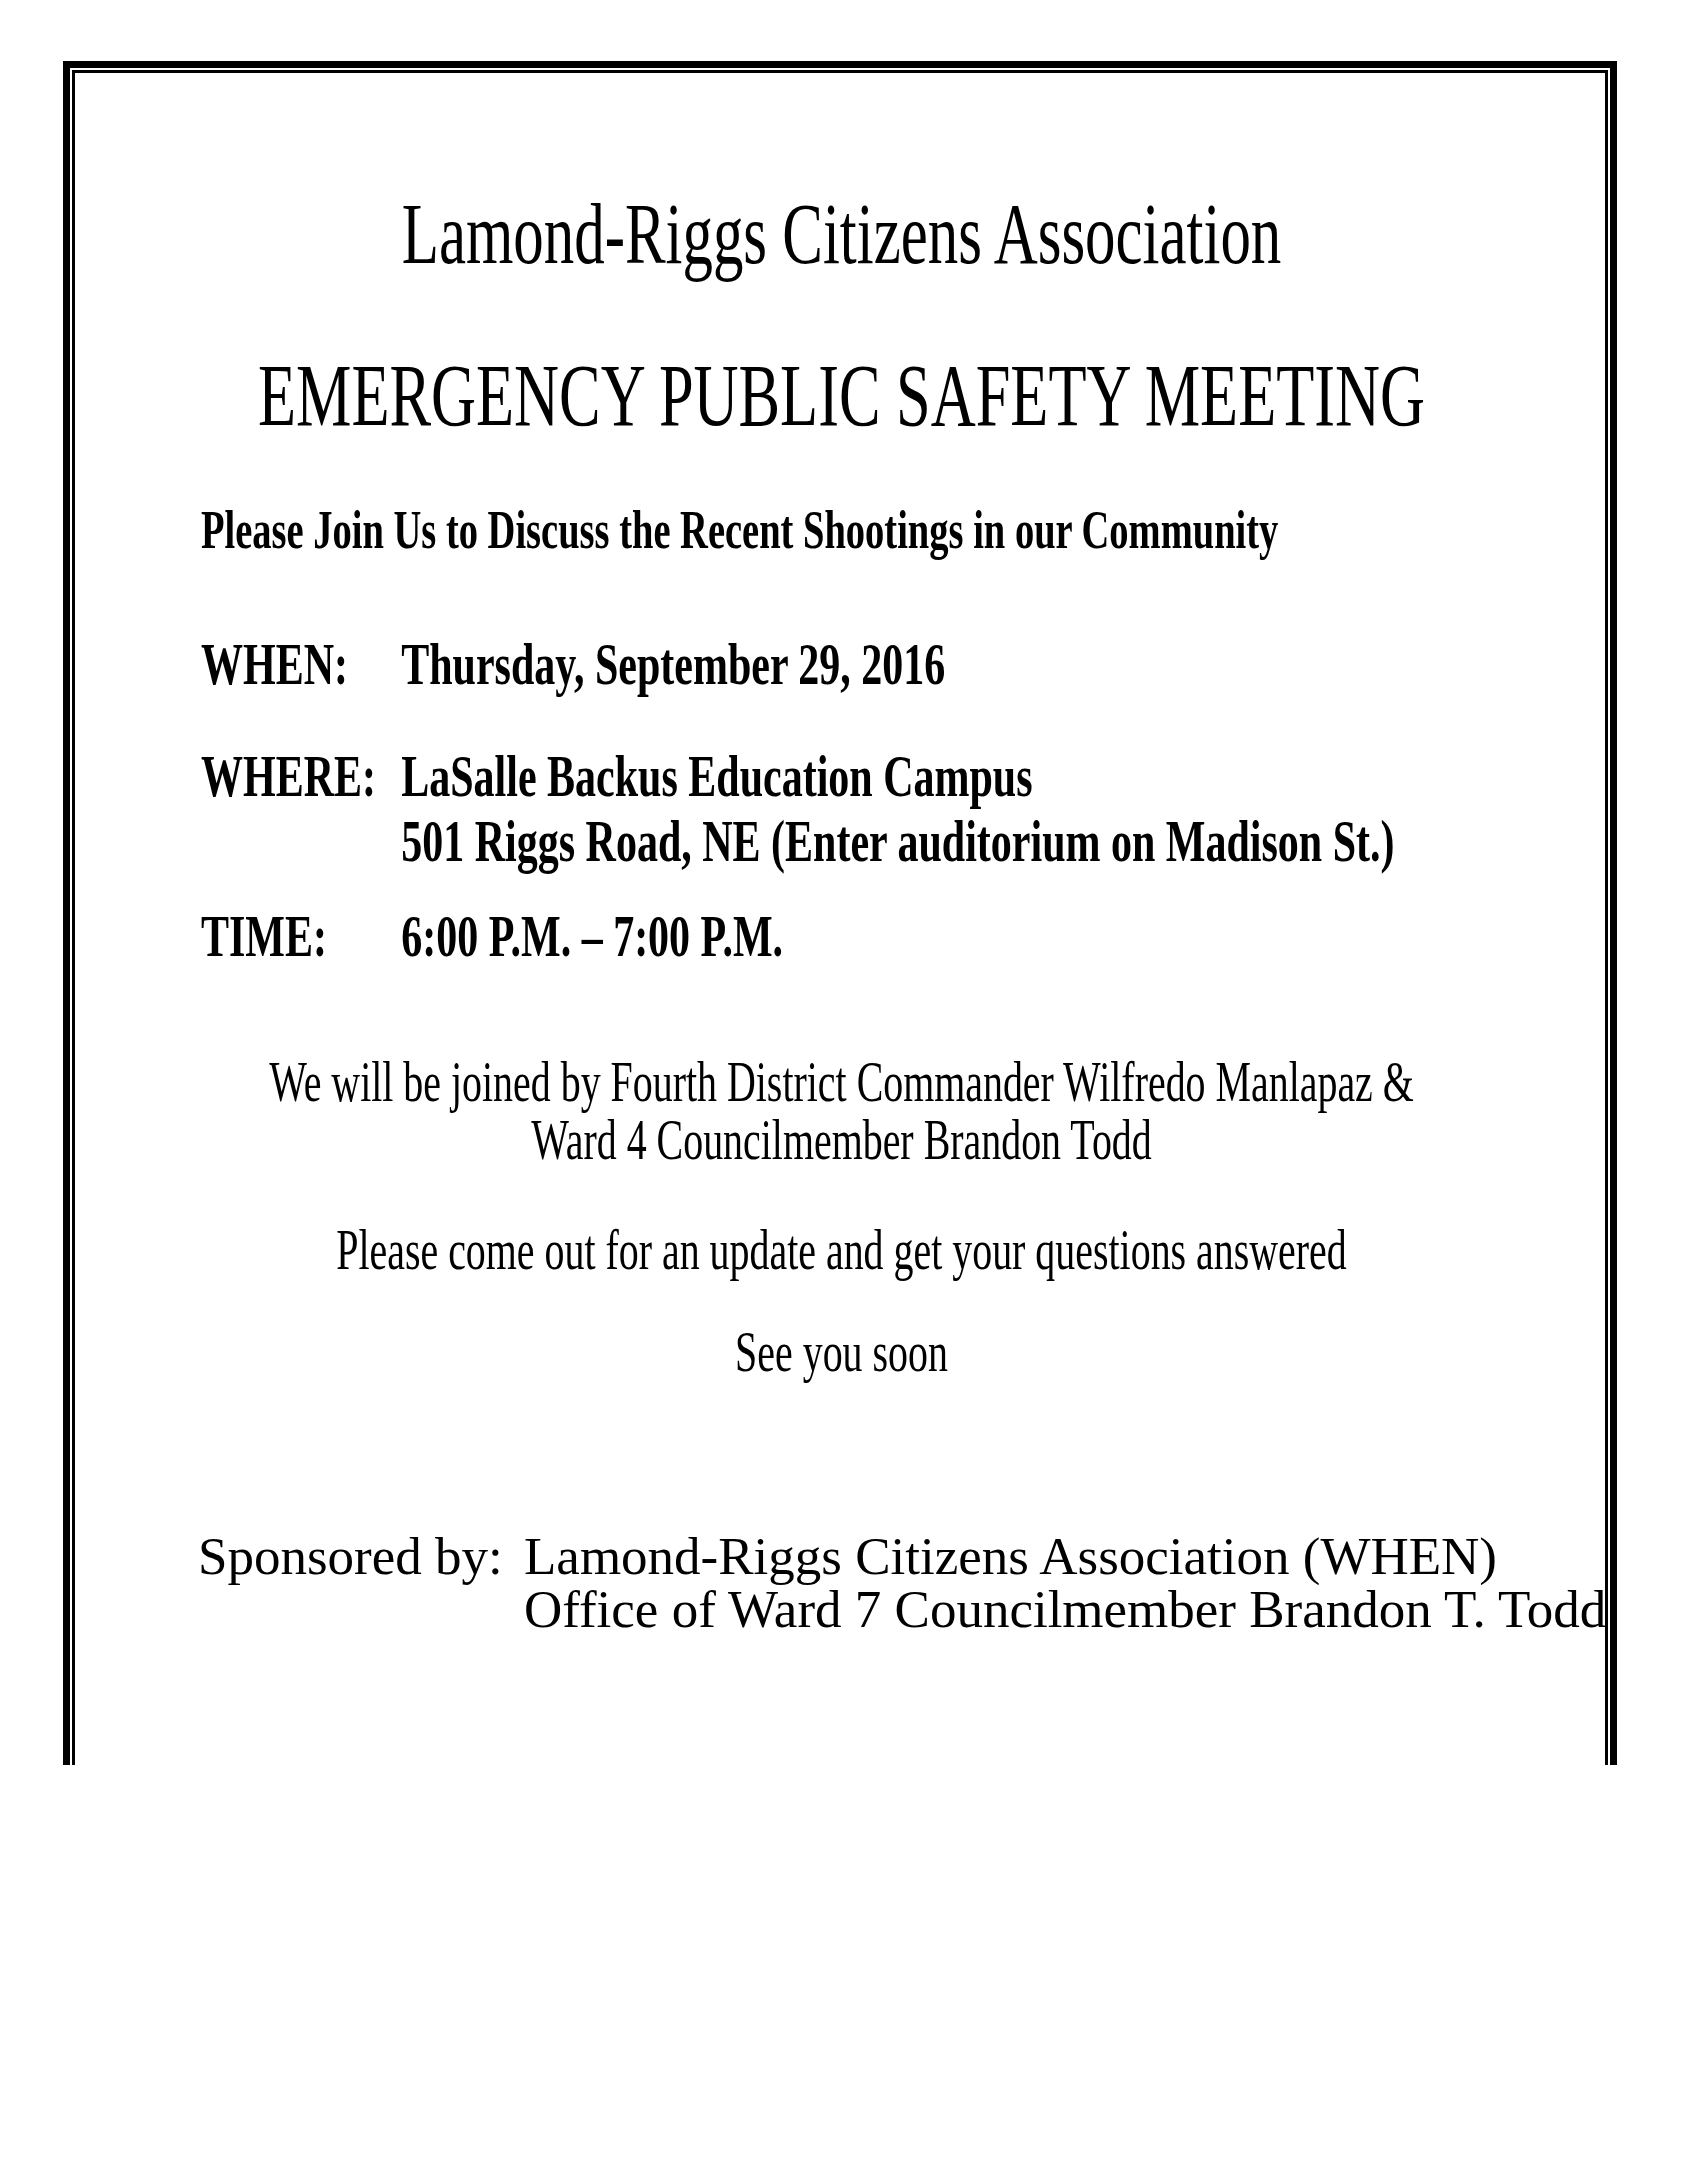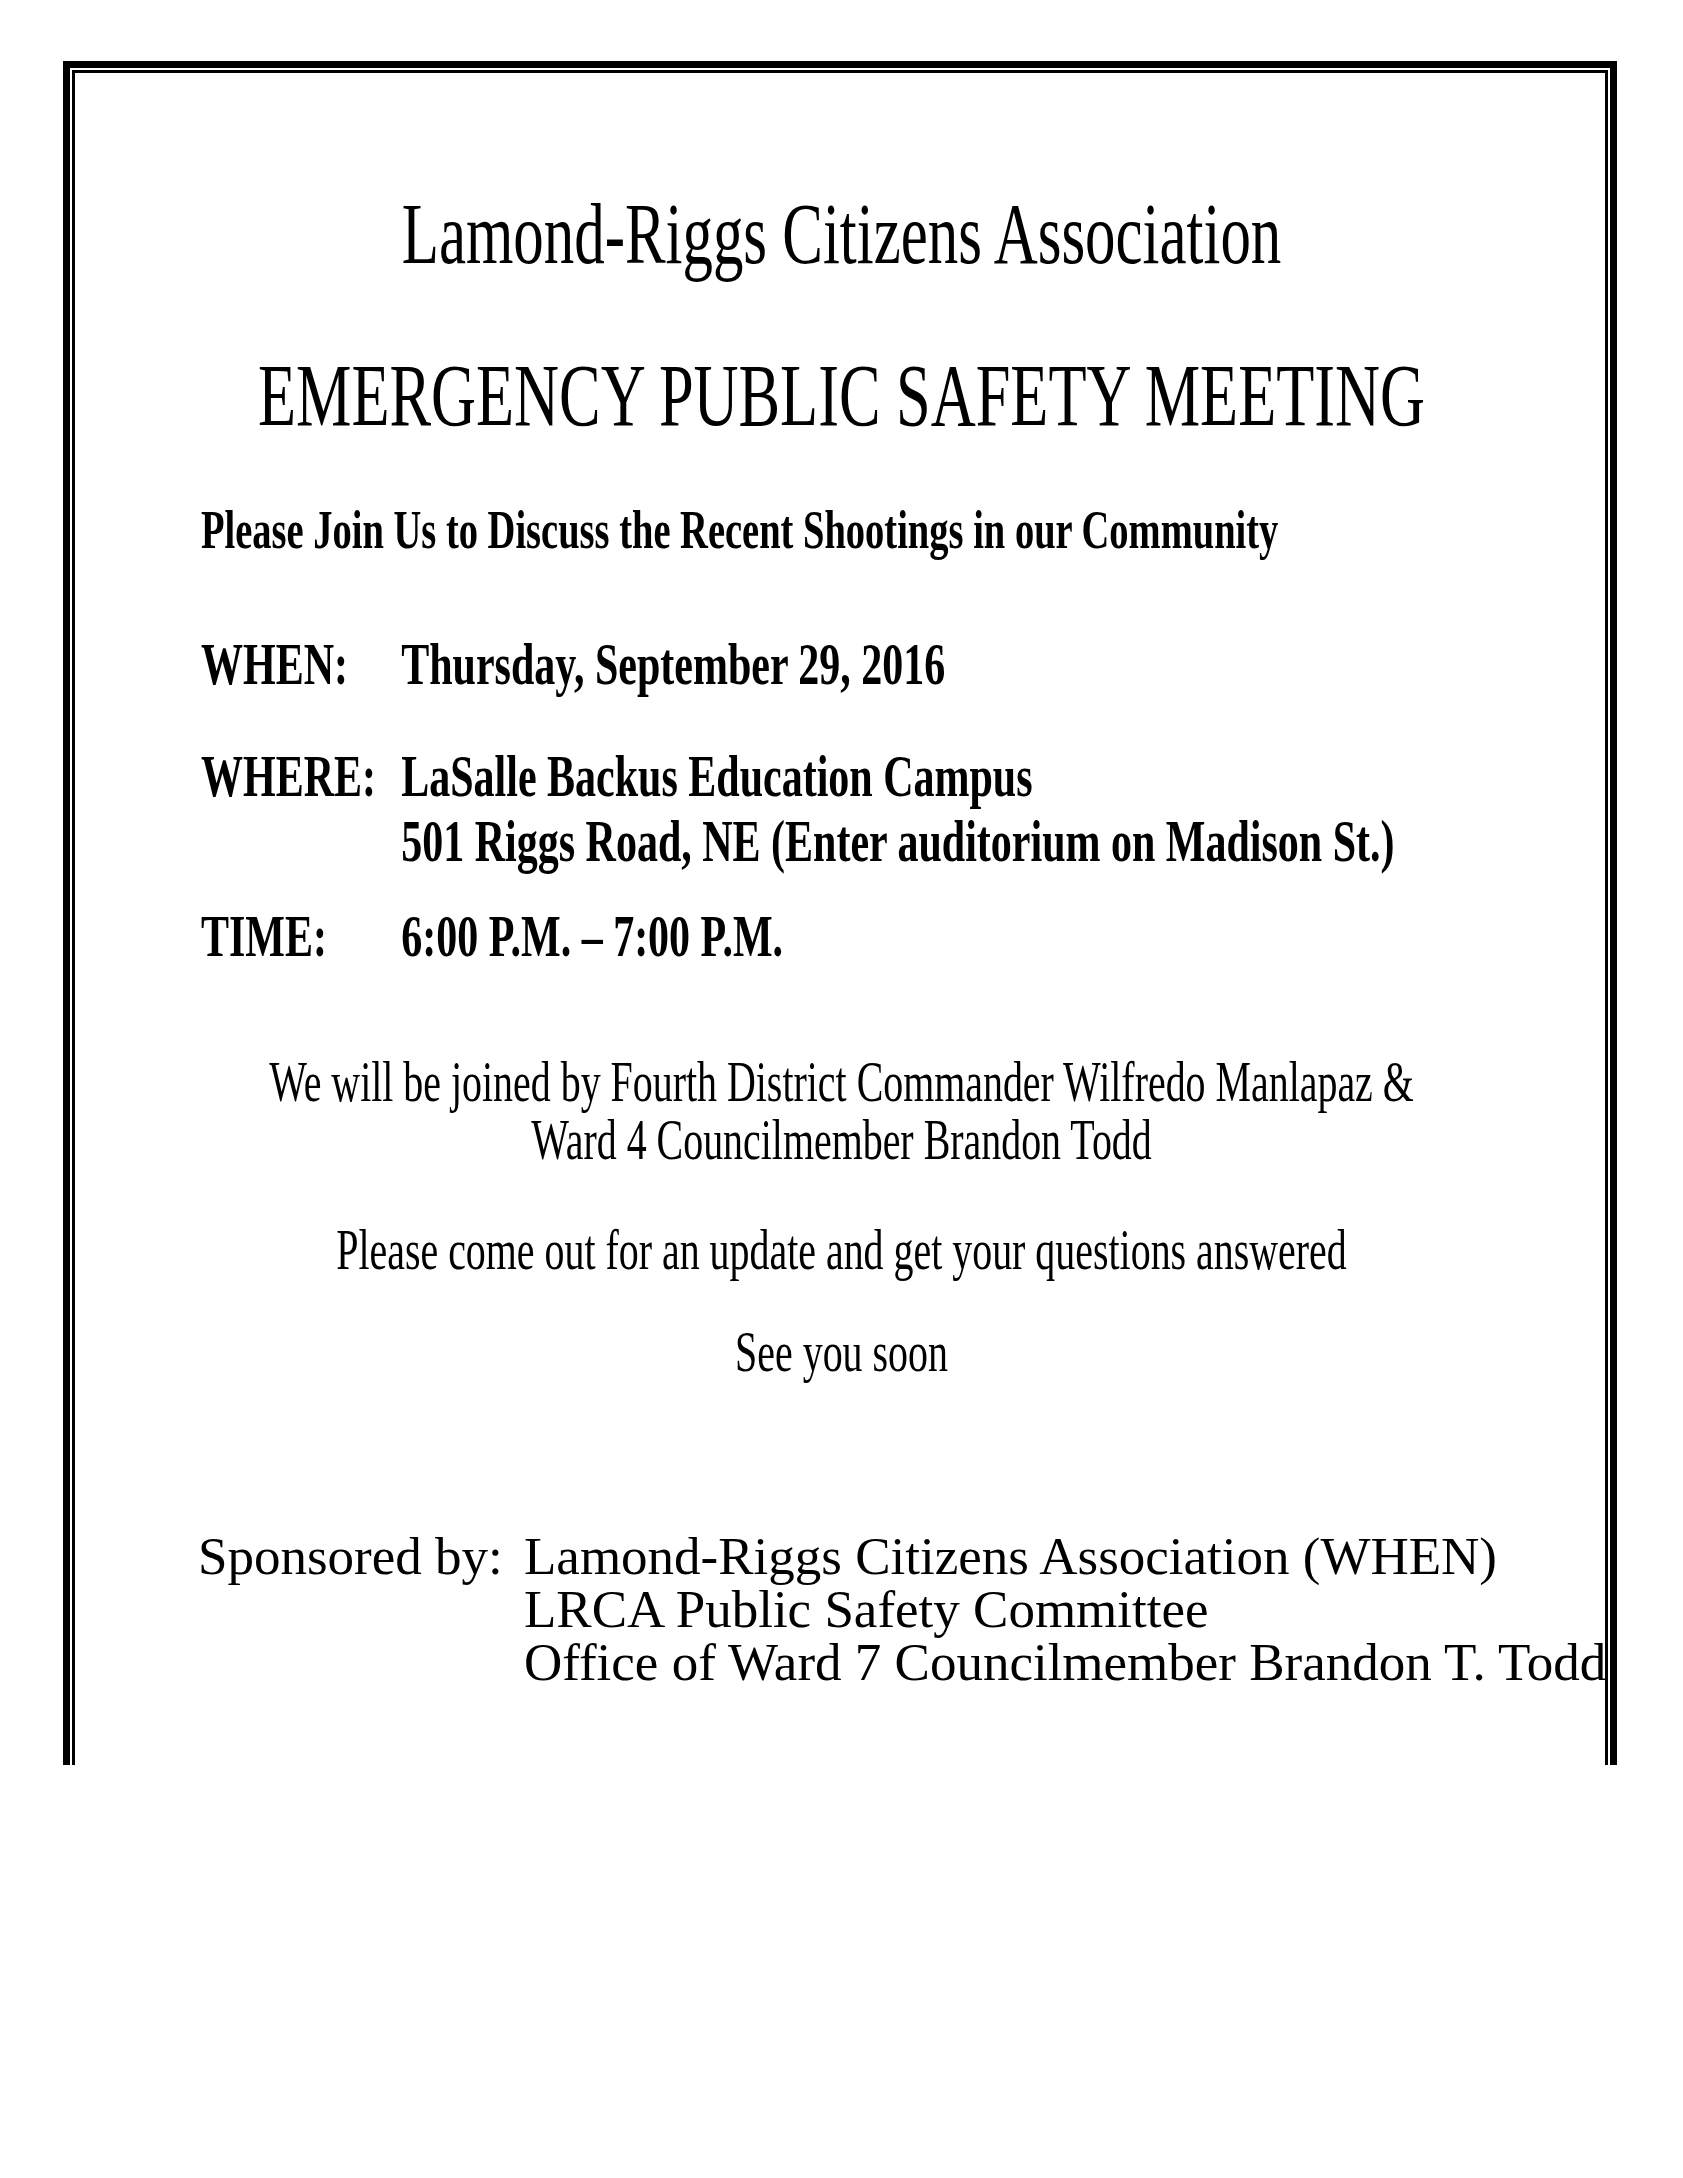--- a/index.html
+++ b/index.html
@@ -96,19 +96,18 @@
   </div>
 
   <div class="block center cta">Please come out for an update and get your questions answered</div>
 
   <div class="block center closing">See you soon</div>
 
   <div class="block sponsored">
     <span class="lbl">Sponsored by:</span>
     <span class="val">
       <div>Lamond-Riggs Citizens Association (WHEN)</div>
-      <div>LRCA Public Safety Committee</div>
       <div>Office of Ward 7 Councilmember Brandon T. Todd</div>
     </span>
   </div>
 
 </div>
 
 
 </body></html>

